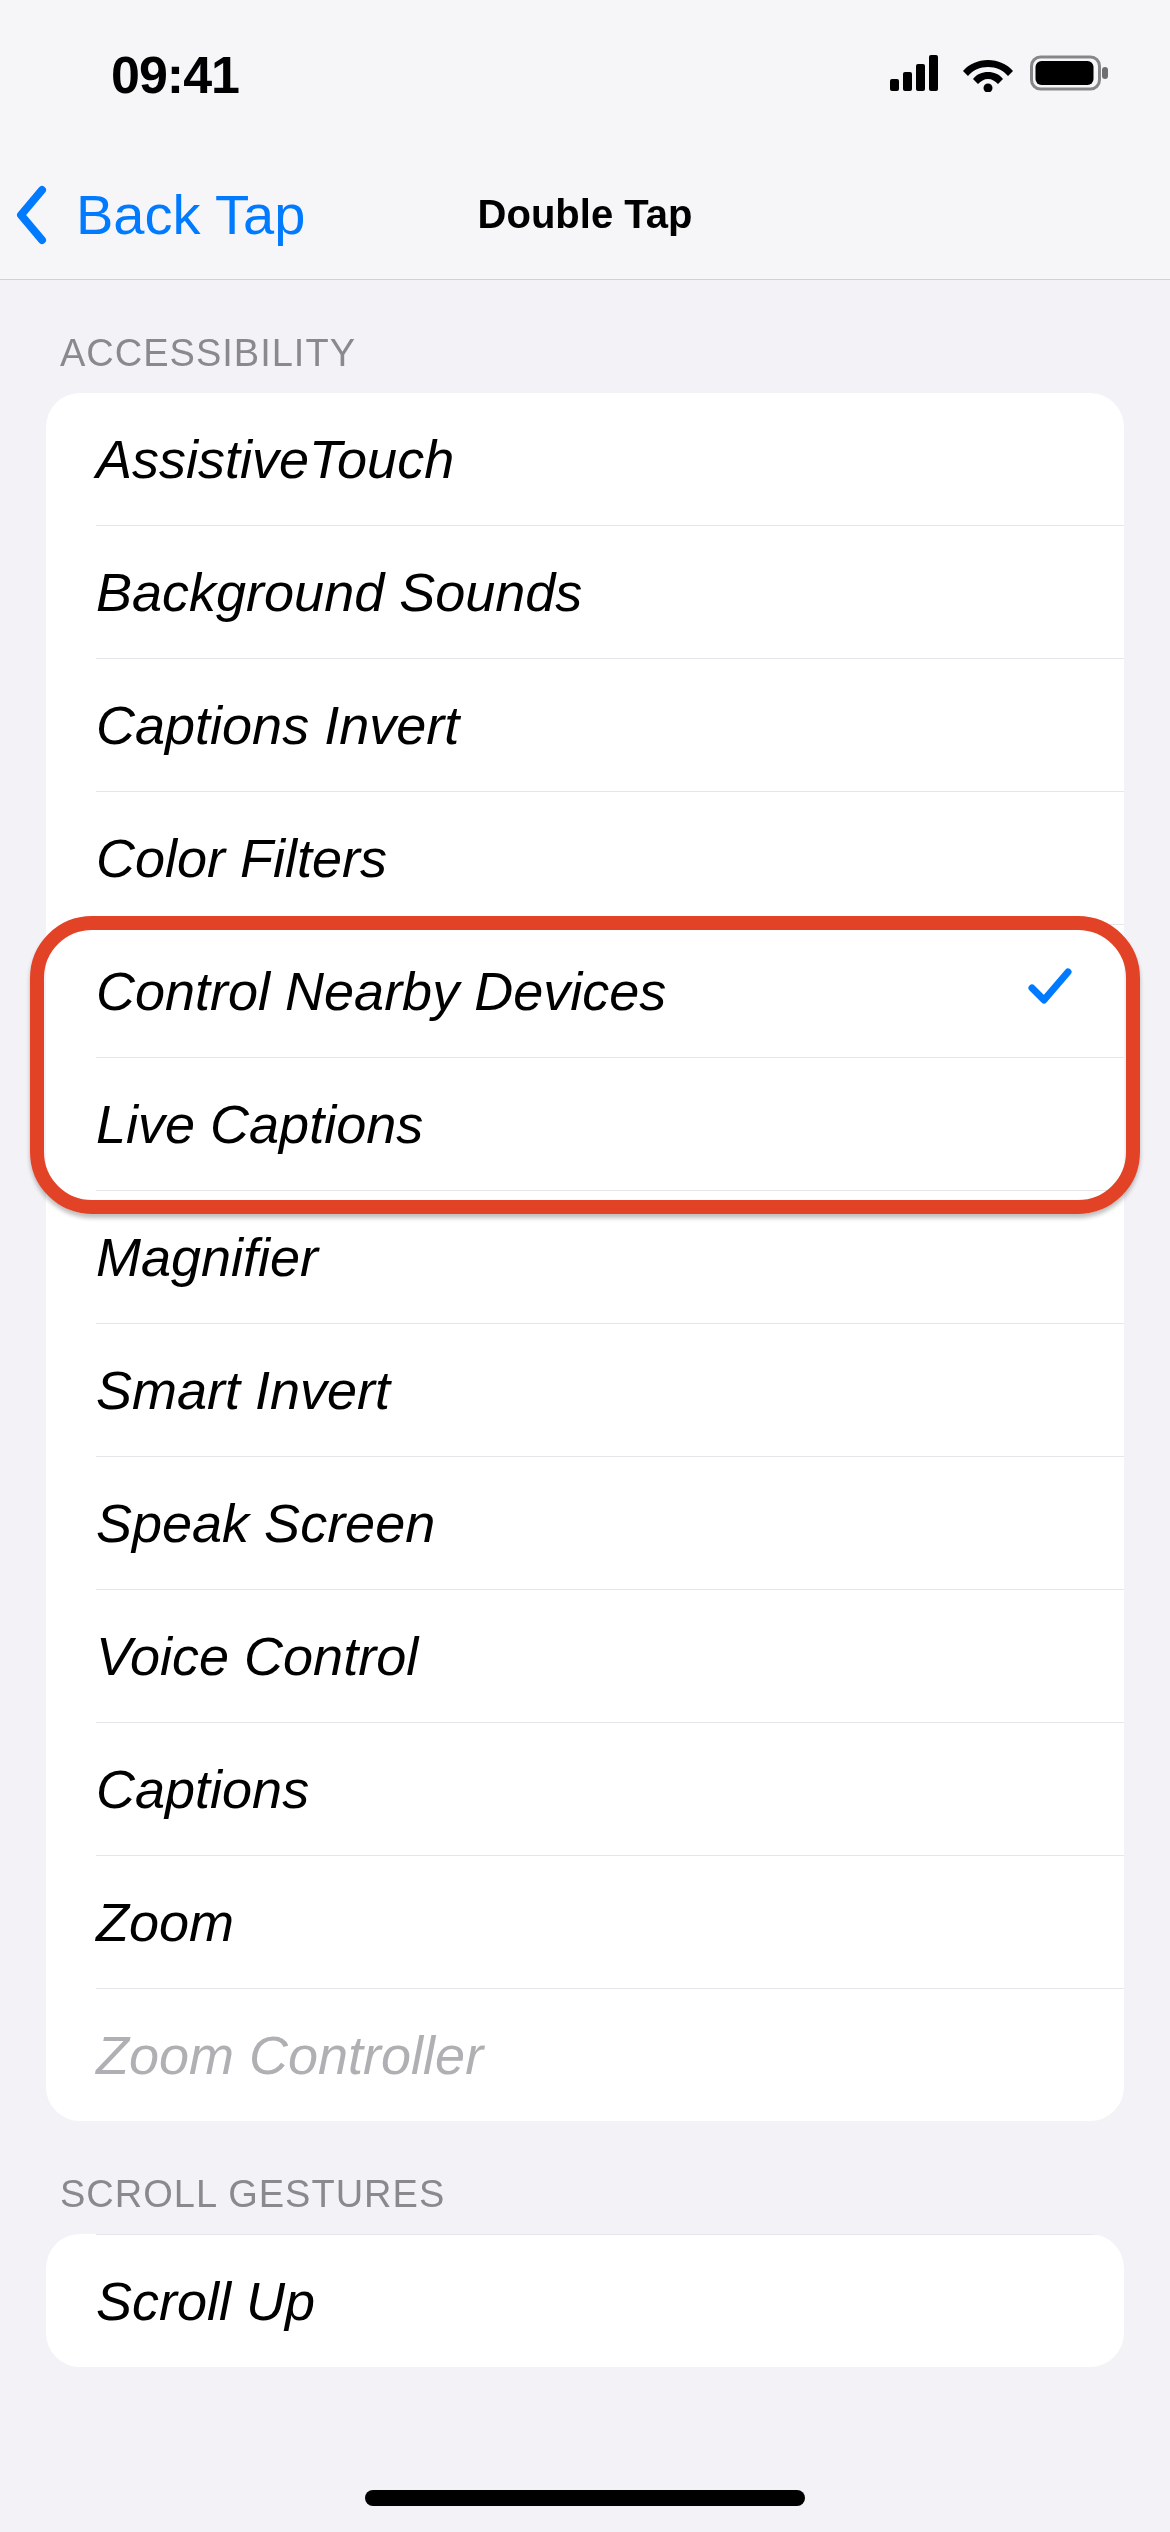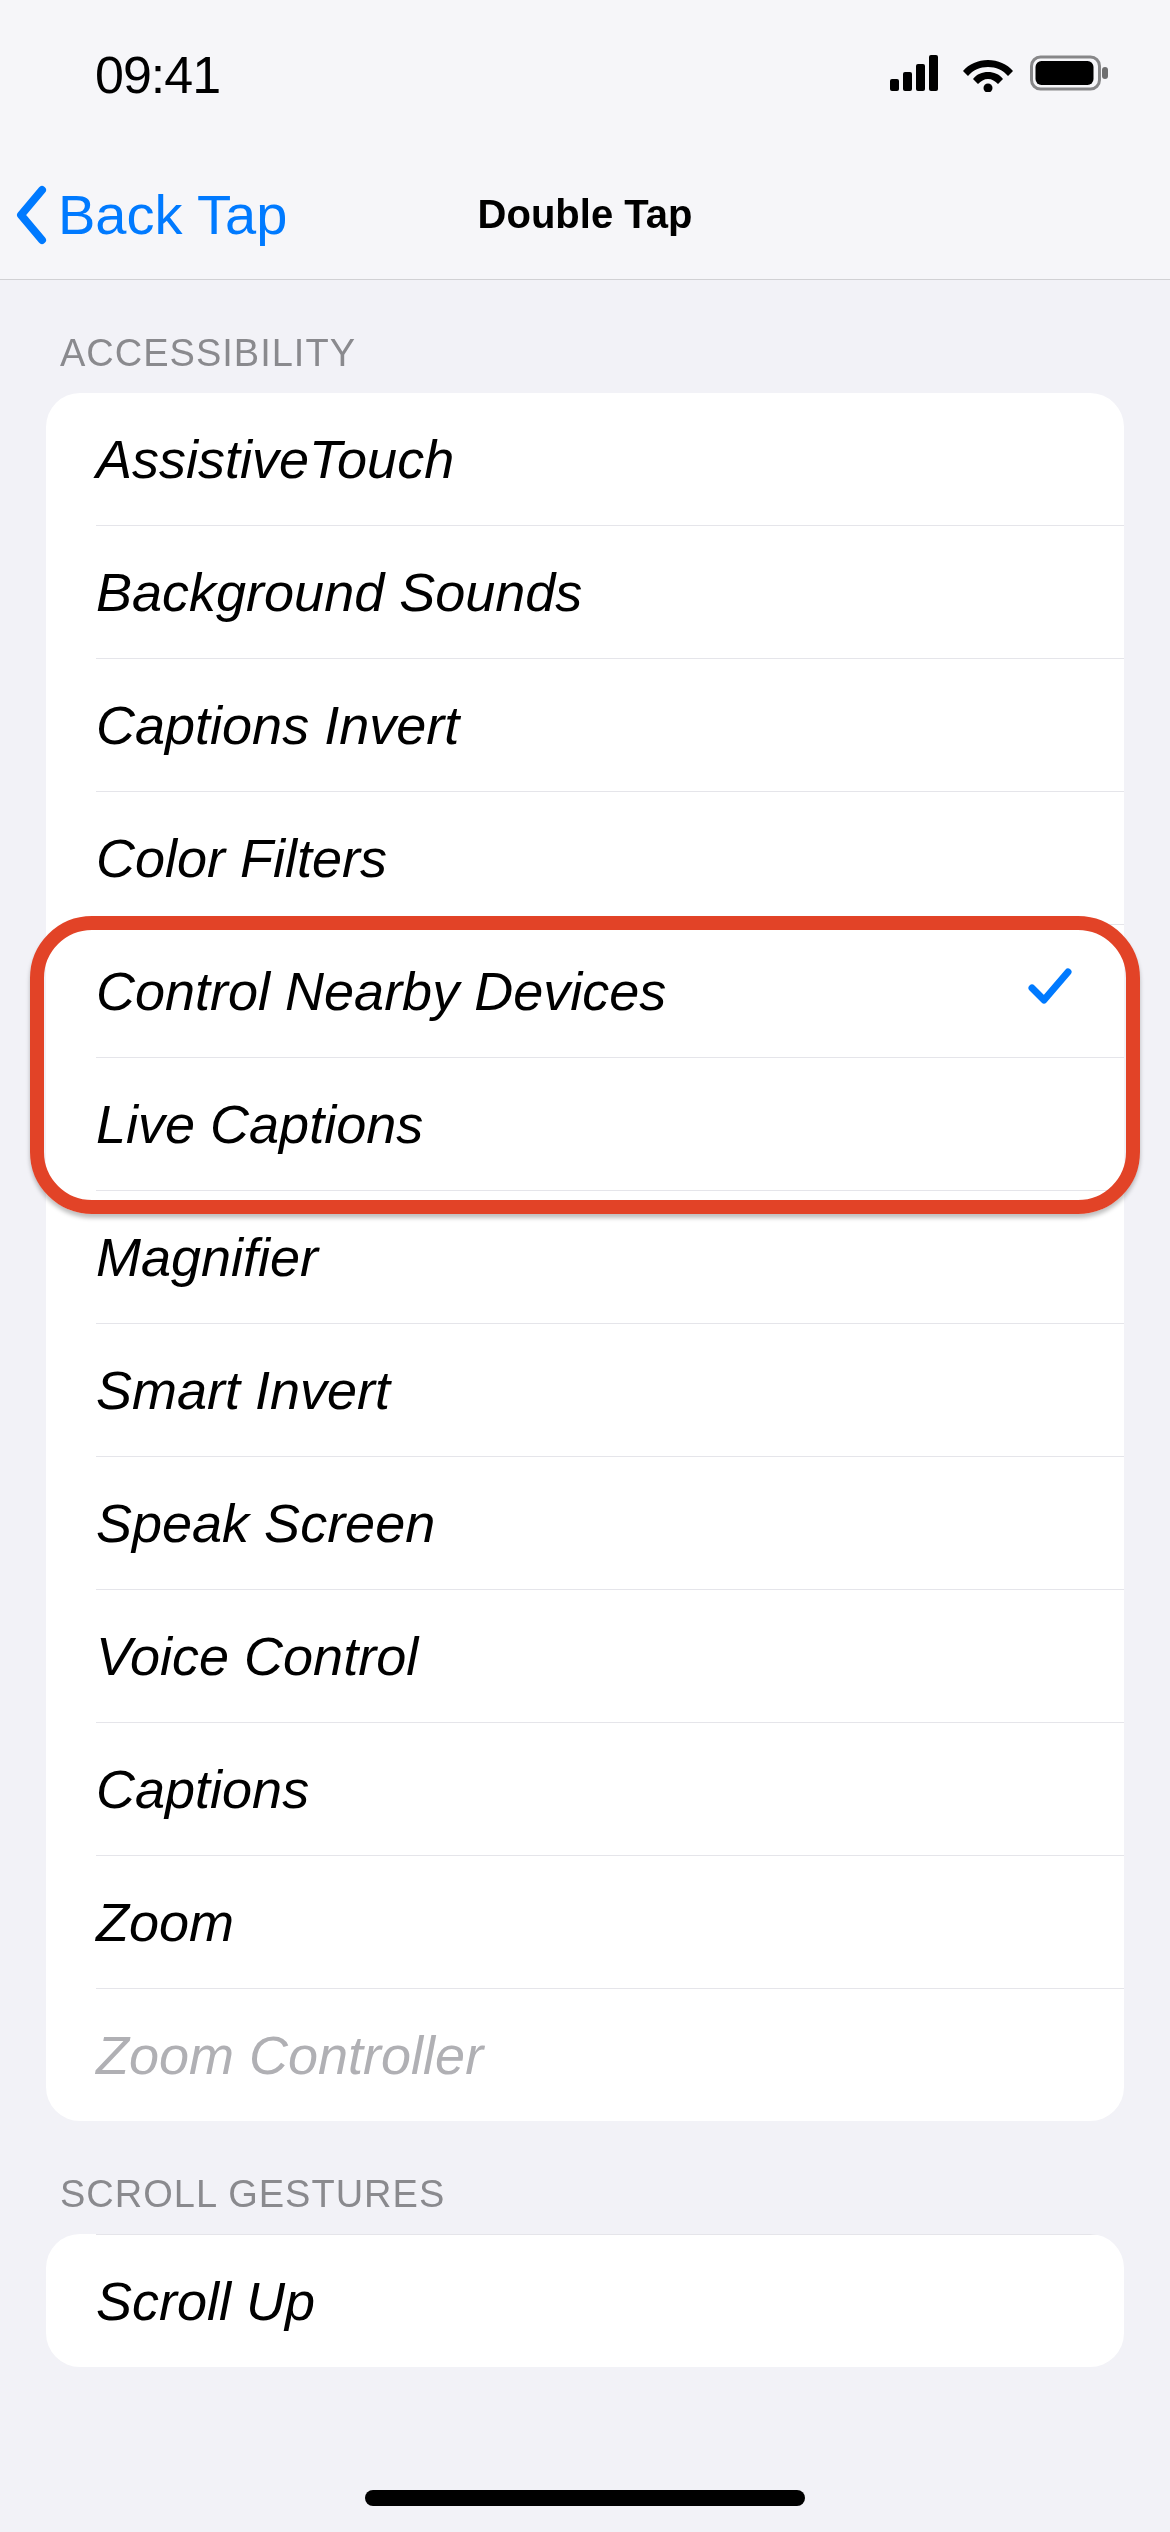--- a/index.html
+++ b/index.html
@@ -16,40 +16,41 @@
     .status-bar {
       height: 150px;
       display: flex;
       justify-content: space-between;
       align-items: center;
       padding: 0 60px 0 95px;
       background: #f6f6f9;
     }
     .time {
       font-size: 52px;
-      font-weight: 400;
+      font-weight: 700;
       letter-spacing: -1px;
+      margin-left: 16px;
     }
     .status-icons { display: flex; align-items: center; gap: 16px; }
 
     
     .nav-bar {
       height: 130px;
       display: flex;
       align-items: center;
       background: #f6f6f9;
       border-bottom: 1px solid rgba(0,0,0,.15);
       position: relative;
     }
     .back-btn {
       position: absolute;
       left: 12px;
       display: flex;
       align-items: center;
-      gap: 6px;
+      gap: 24px;
       color: #007aff;
       font-size: 56px;
       font-weight: 400;
       cursor: pointer;
     }
     .back-chevron { stroke: #007aff; }
     .nav-title {
       position: absolute;
       left: 50%;
       transform: translateX(-50%);

